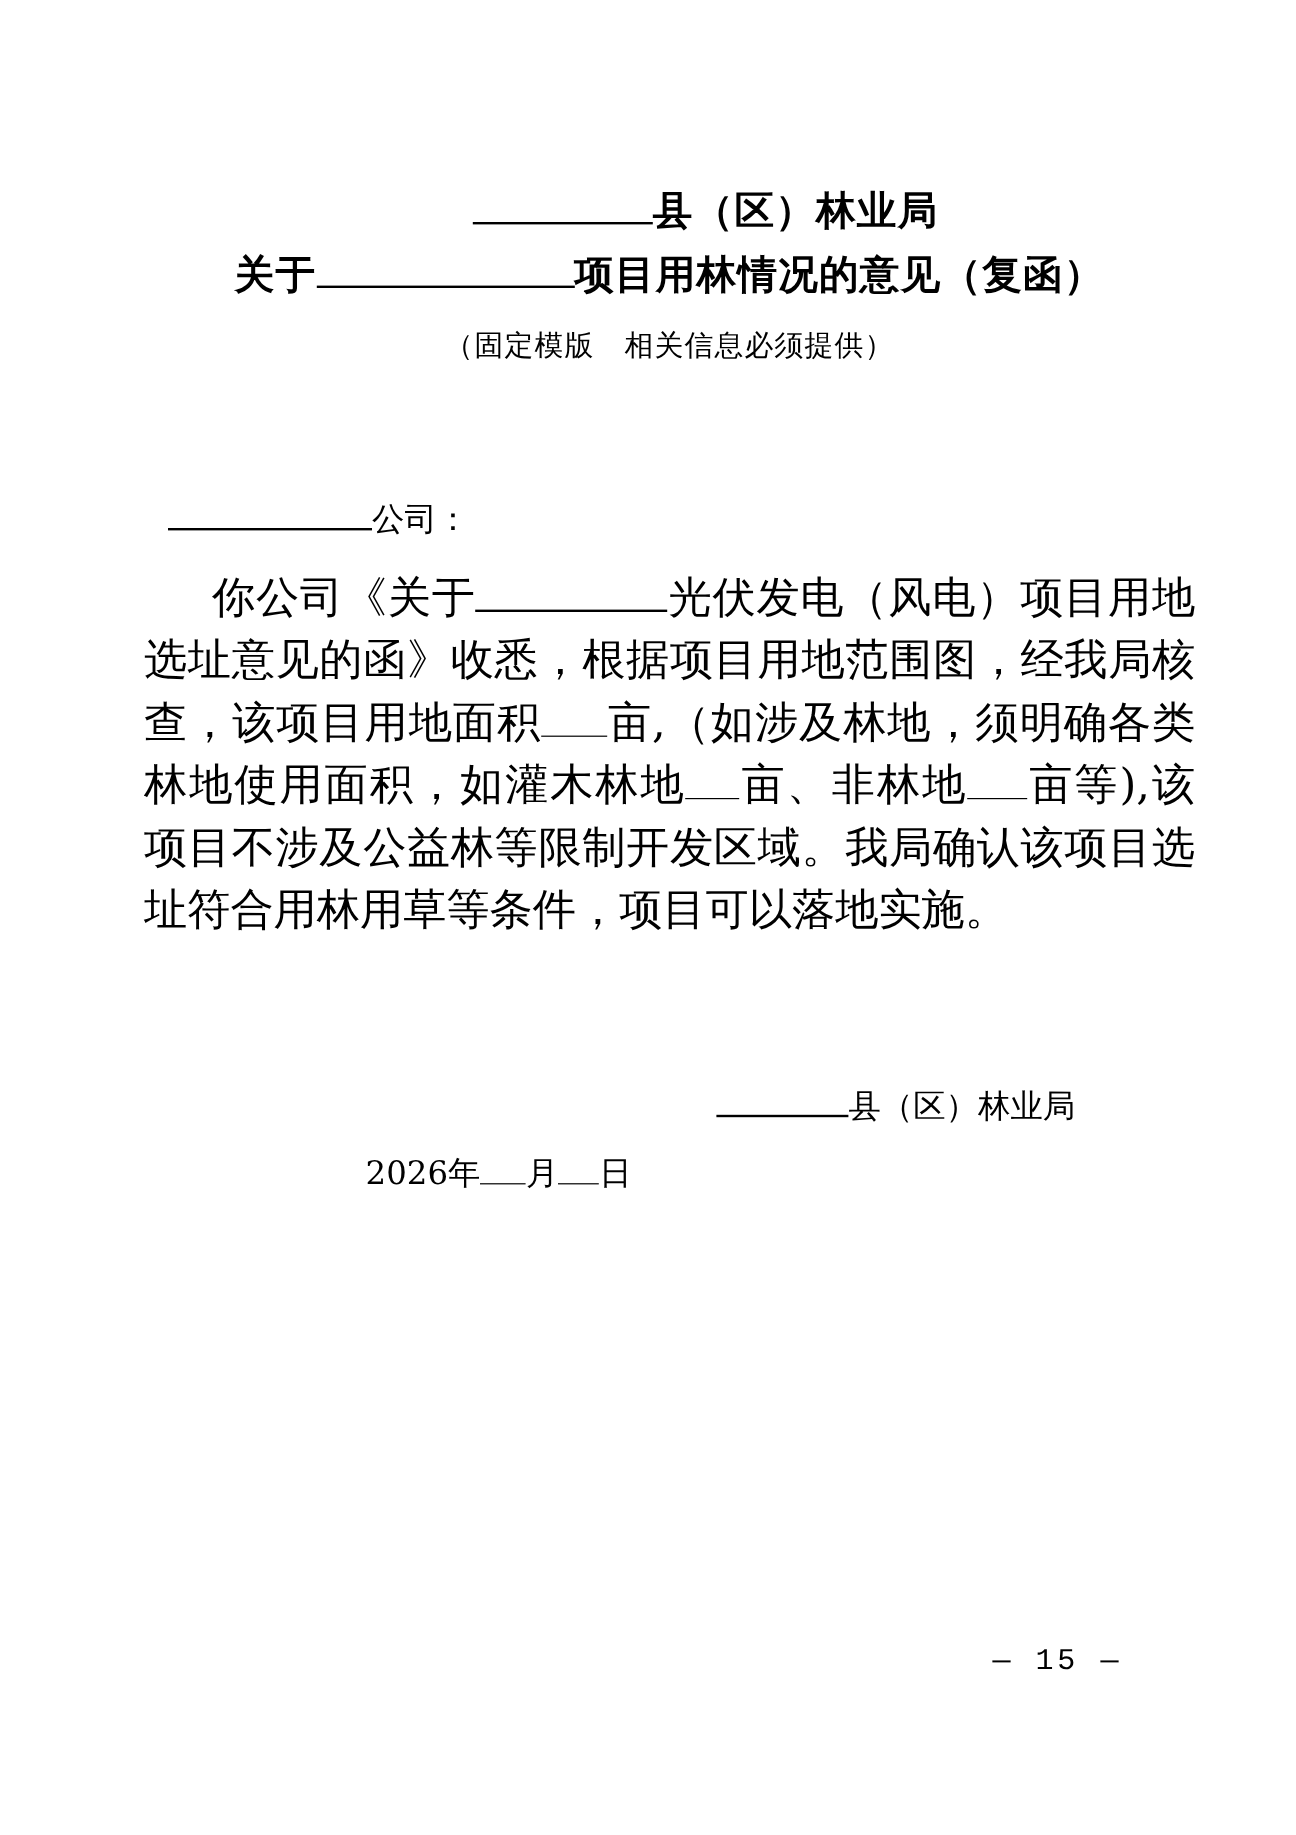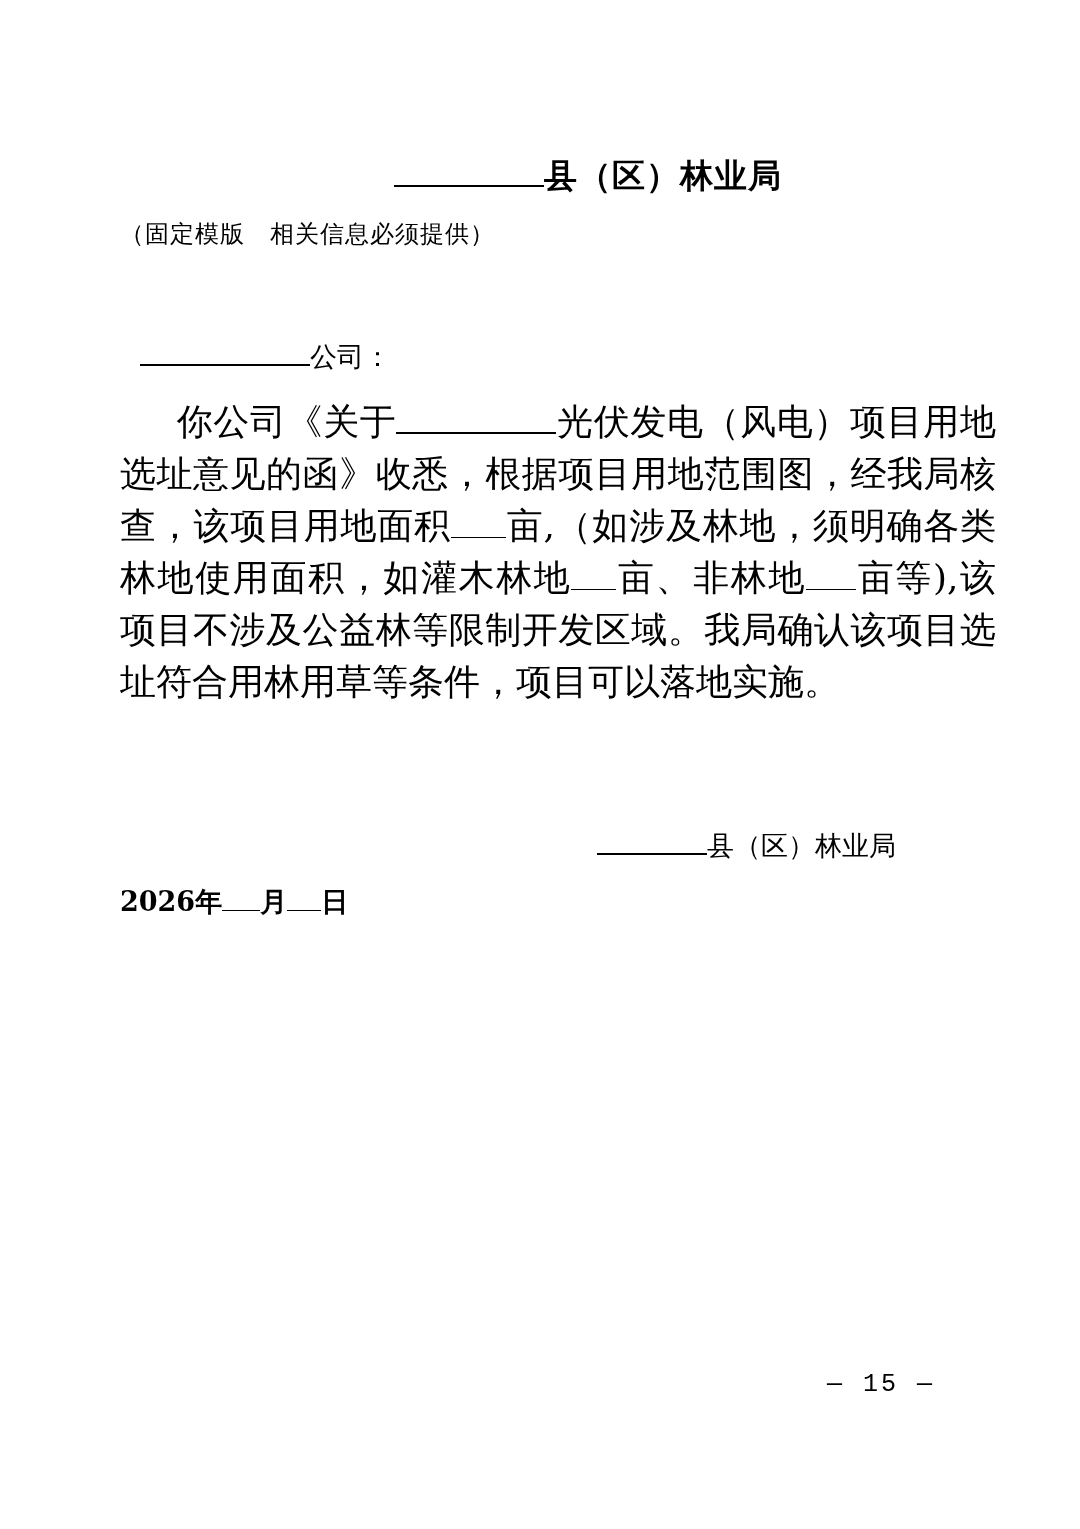--- a/index.html
+++ b/index.html
@@ -56,29 +56,30 @@
   .u-160 { width: 160px; }
   .u-170 { width: 170px; }
   .u-110 { width: 110px; }
   .u-55  { width: 55px;  border-bottom-width: 1.5px; }
   .u-45  { width: 45px;  border-bottom-width: 1.5px; }
   .u-50  { width: 50px;  border-bottom-width: 1.5px; }
   .u-38  { width: 38px;  border-bottom-width: 1.5px; }
   .u-34  { width: 34px;  border-bottom-width: 1.5px; }
 
   .subtitle {
+    text-align: center;
     font-size: 24px;
     letter-spacing: 1px;
     margin-top: 16px;
     font-family: "DejaVu Serif", "Liberation Serif", serif;
   }
 
   
   .recipient {
-    margin-top: 84px;
+    margin-top: 107px;
     font-size: 27px;
     line-height: 46px;
     padding-left: 20px;
   }
   .para {
     margin-top: 16px;
     font-size: 36px;
     line-height: 52px;
     text-align: justify;
     text-justify: inter-ideograph;
@@ -98,42 +99,44 @@
   .attach-3 { padding-left: 180px; }
 
   .sign-block {
     margin-top: 110px;
     font-size: 27px;
     line-height: 56px;
     text-align: right;
     padding-right: 100px;
   }
   .sign-date {
-    text-align: left;
+    text-align: center;
     padding-right: 185px;
-    font-weight: bold;
   }
 
   .page-number {
     position: absolute;
     right: 145px;
     bottom: 130px;
     font-size: 25px;
     letter-spacing: 3px;
     font-family: Liberation Mono, monospace;
   }
 </style>
 </head>
 <body>
 
 <div class="page">
 
   <div class="title-block">
     <div class="title-line-1">
       <span class="blank-u u-150"></span><span>县（区）林业局</span>
+    </div>
+    <div class="title-line-2">
+      <span>关于</span><span class="blank-u u-215"></span><span>项目用林情况的意见（复函）</span>
     </div>
   </div>
 
   <div class="subtitle">（固定模版　相关信息必须提供）</div>
 
   <div class="recipient">
     <span class="blank-u u-170"></span><span>公司：</span>
   </div>
 
   <div class="para">

